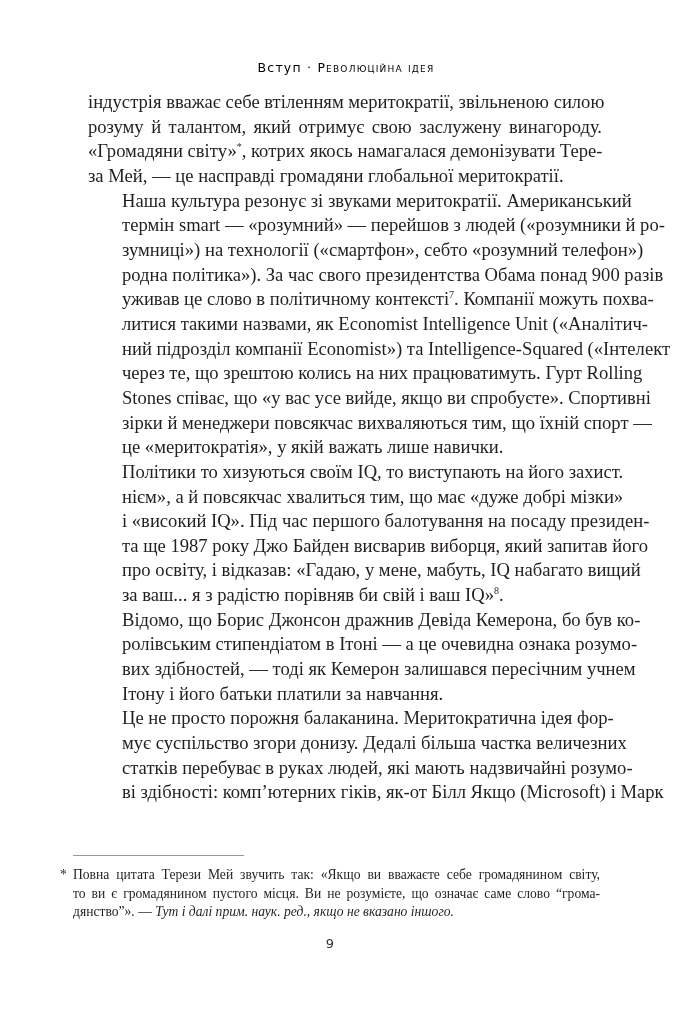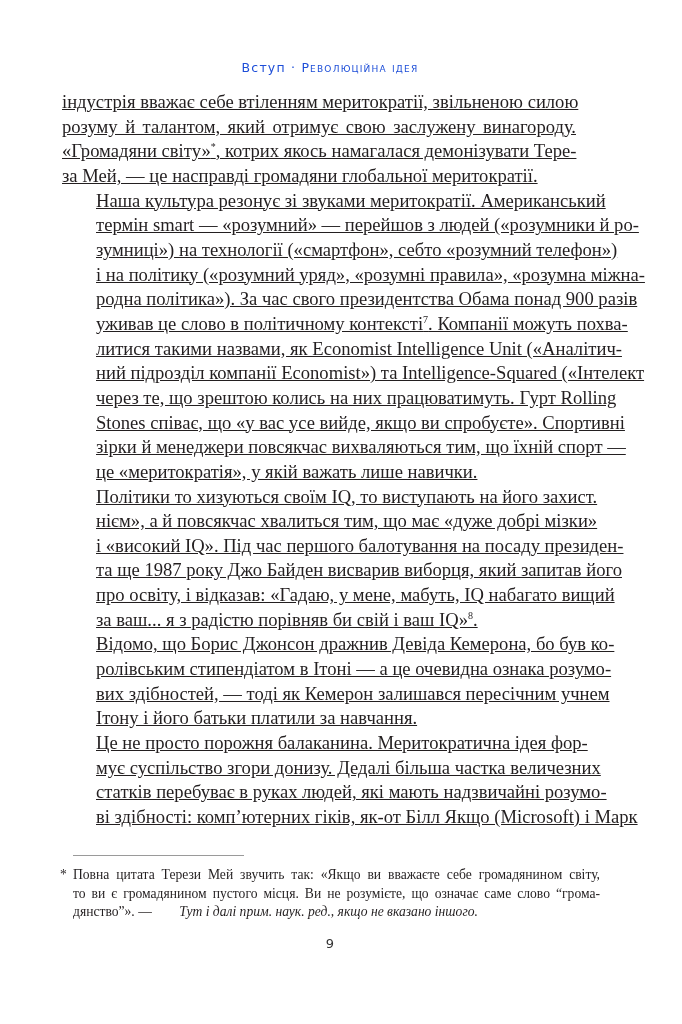--- a/index.html
+++ b/index.html
@@ -1,46 +1,46 @@
 <!DOCTYPE html>
 <html><head>
 <meta charset="utf-8">
 <style>
   html, body { margin: 0; padding: 0; background: #ffffff; }
   body { width: 682px; height: 1024px; position: relative; overflow: hidden; color: #231f20; }
   .running-head {
-    position: absolute; top: 60px; left: 0; width: 660px; text-align: center;
+    position: absolute; top: 60px; left: 16px; width: 660px; text-align: center;
     font-family: "DejaVu Sans", sans-serif; font-size: 12.5px; letter-spacing: 1.2px;
-    color: #1d4ed8;
+    color: #000000;
   }
   .running-head .sc { font-variant: small-caps; }
   .body-text {
-    position: absolute; top: 90px; left: 62px; width: 514px;
+    position: absolute; top: 90px; left: 88px; width: 514px;
     font-family: "Liberation Serif", serif; font-size: 18.6px; line-height: 24.65px;
-    text-align: justify; hyphens: manual; text-decoration: underline;
+    text-align: justify; hyphens: manual;
   }
   .body-text p { margin: 0; text-indent: 0; }
   .body-text p.indent { text-indent: 34px; }
   .line { display: block; text-align: justify; text-align-last: justify; white-space: nowrap; }
   .line.last { text-align-last: left; }
   sup { font-size: 10px; line-height: 0; vertical-align: 7px; }
   .footnote-rule {
     position: absolute; top: 855px; left: 73px; width: 171px; height: 0;
     border-top: 1px solid #9a9a9a;
   }
   .footnote {
     position: absolute; top: 866px; left: 60px; width: 540px;
     font-family: "Liberation Serif", serif; font-size: 13.6px; line-height: 18.5px;
     color: #231f20;
   }
   .footnote .mark { position: absolute; left: 0; top: 0; }
   .footnote .fn-text { margin-left: 13px; }
   .footnote .fl { display: block; white-space: nowrap; text-align: justify; text-align-last: justify; }
   .footnote .fl.last { text-align-last: left; }
-  .footnote i { font-style: italic; margin-left: 24px; }
+  .footnote i { font-style: italic; }
   .folio {
     position: absolute; top: 936px; left: 0; width: 660px; text-align: center;
     font-family: "DejaVu Sans", sans-serif; font-size: 13px; color: #333;
   }
 </style>
 </head>
 <body>
 
 <div class="running-head">
   <span>Вступ</span><span> · </span><span class="sc">Революційна ідея</span>
@@ -50,21 +50,20 @@
     <p class="">
       <span class="line">індустрія вважає себе втіленням меритократії, звільненою силою</span>
       <span class="line">розуму й талантом, який отримує свою заслужену винагороду.</span>
       <span class="line">«Громадяни світу»<sup>*</sup>, котрих якось намагалася демонізувати Тере-</span>
       <span class="line last">за Мей, — це насправді громадяни глобальної меритократії.</span>
     </p>
     <p class="indent">
       <span class="line" style="text-indent: 34px;">Наша культура резонує зі звуками меритократії. Американський</span>
       <span class="line">термін smart — «розумний» — перейшов з людей («розумники й ро-</span>
       <span class="line">зумниці») на технології («смартфон», себто «розумний телефон»)</span>
-      <span class="line">і на політику («розумний уряд», «розумні правила», «розумна міжна-</span>
       <span class="line">родна політика»). За час свого президентства Обама понад 900 разів</span>
       <span class="line">уживав це слово в політичному контексті<sup>7</sup>. Компанії можуть похва-</span>
       <span class="line">литися такими назвами, як Economist Intelligence Unit («Аналітич-</span>
       <span class="line">ний підрозділ компанії Economist») та Intelligence-Squared («Інтелект</span>
       <span class="line">через те, що зрештою колись на них працюватимуть. Гурт Rolling</span>
       <span class="line">Stones співає, що «у вас усе вийде, якщо ви спробуєте». Спортивні</span>
       <span class="line">зірки й менеджери повсякчас вихваляються тим, що їхній спорт —</span>
       <span class="line last">це «меритократія», у якій важать лише навички.</span>
     </p>
     <p class="indent">

